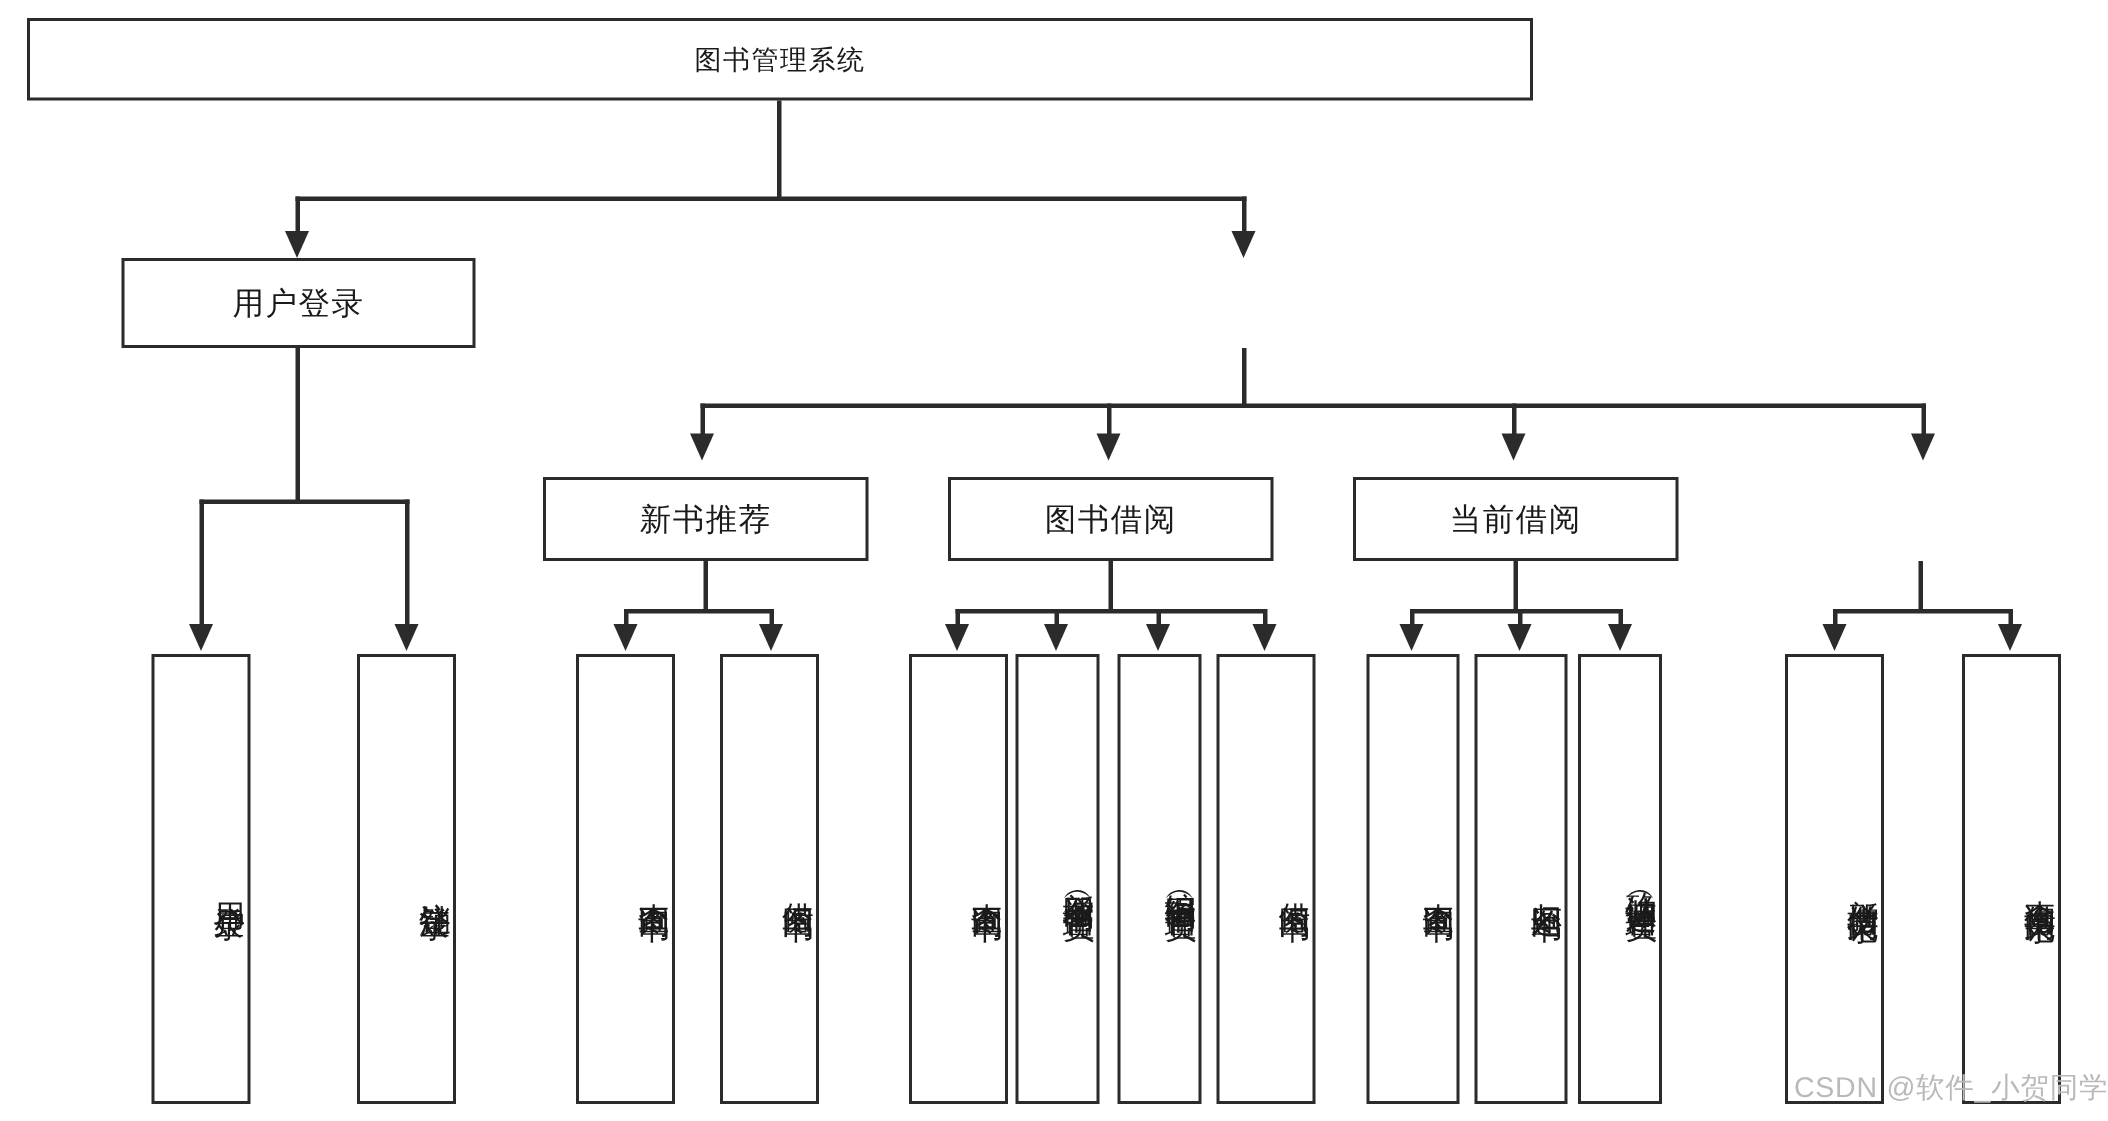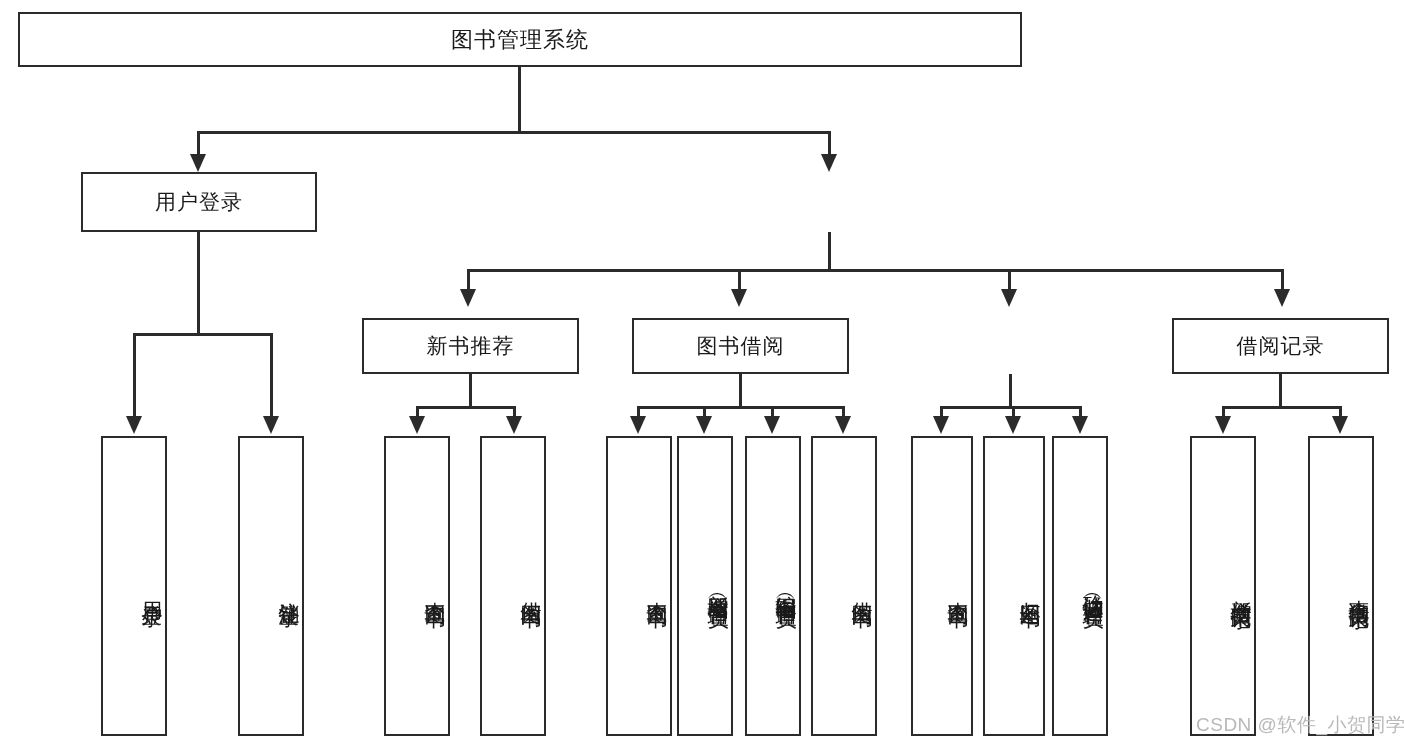--- a/index.html
+++ b/index.html
@@ -26,21 +26,21 @@
     align-items: center;
     justify-content: center;
     color: #1a1a1a;
   }
   .node-h {
     font-size: 21px;
     letter-spacing: 1px;
     white-space: nowrap;
   }
   .node-root {
-    font-size: 22px;
+    font-size: 18px;
     letter-spacing: 1px;
   }
   .node-v {
     writing-mode: vertical-rl;
     text-orientation: upright;
     font-size: 21px;
     line-height: 1.28;
     letter-spacing: 2px;
     align-items: flex-start;
     justify-content: center;
@@ -74,21 +74,21 @@
 <body>
 
 <div id="canvas">
 
   <div class="node node-root" id="node-root" style="left: 18px; top: 12px; width: 1004px; height: 55px;">图书管理系统</div>
 
   <div class="node node-h" id="node-l2-0" style="left: 81px; top: 172px; width: 236px; height: 60px;">用户登录</div>
 
   <div class="node node-h" id="node-l3-0" style="left: 362px; top: 318px; width: 217px; height: 56px;">新书推荐</div>
   <div class="node node-h" id="node-l3-1" style="left: 632px; top: 318px; width: 217px; height: 56px;">图书借阅</div>
-  <div class="node node-h" id="node-l3-3" style="left: 1172px; top: 318px; width: 217px; height: 56px;">借阅记录</div>
+  <div class="node node-h" id="node-l3-2" style="left: 902px; top: 318px; width: 217px; height: 56px;">当前借阅</div>
 
   <div class="node node-v" id="node-leaf-0" style="left: 101px; top: 436px; width: 66px; height: 300px;">用户登录</div>
   <div class="node node-v" id="node-leaf-1" style="left: 238px; top: 436px; width: 66px; height: 300px;">注销登录</div>
   <div class="node node-v" id="node-leaf-2" style="left: 384px; top: 436px; width: 66px; height: 300px;">查询图书</div>
   <div class="node node-v" id="node-leaf-3" style="left: 480px; top: 436px; width: 66px; height: 300px;">借阅图书</div>
   <div class="node node-v" id="node-leaf-4" style="left: 606px; top: 436px; width: 66px; height: 300px;">查询图书</div>
   <div class="node node-v pad-top-0" id="node-leaf-5" style="left: 677px; top: 436px; width: 56px; height: 300px;">新增图书（管理员）</div>
   <div class="node node-v pad-top-0" id="node-leaf-6" style="left: 745px; top: 436px; width: 56px; height: 300px;">编辑图书（管理员）</div>
   <div class="node node-v" id="node-leaf-7" style="left: 811px; top: 436px; width: 66px; height: 300px;">借阅图书</div>
   <div class="node node-v" id="node-leaf-8" style="left: 911px; top: 436px; width: 62px; height: 300px;">查询图书</div>

